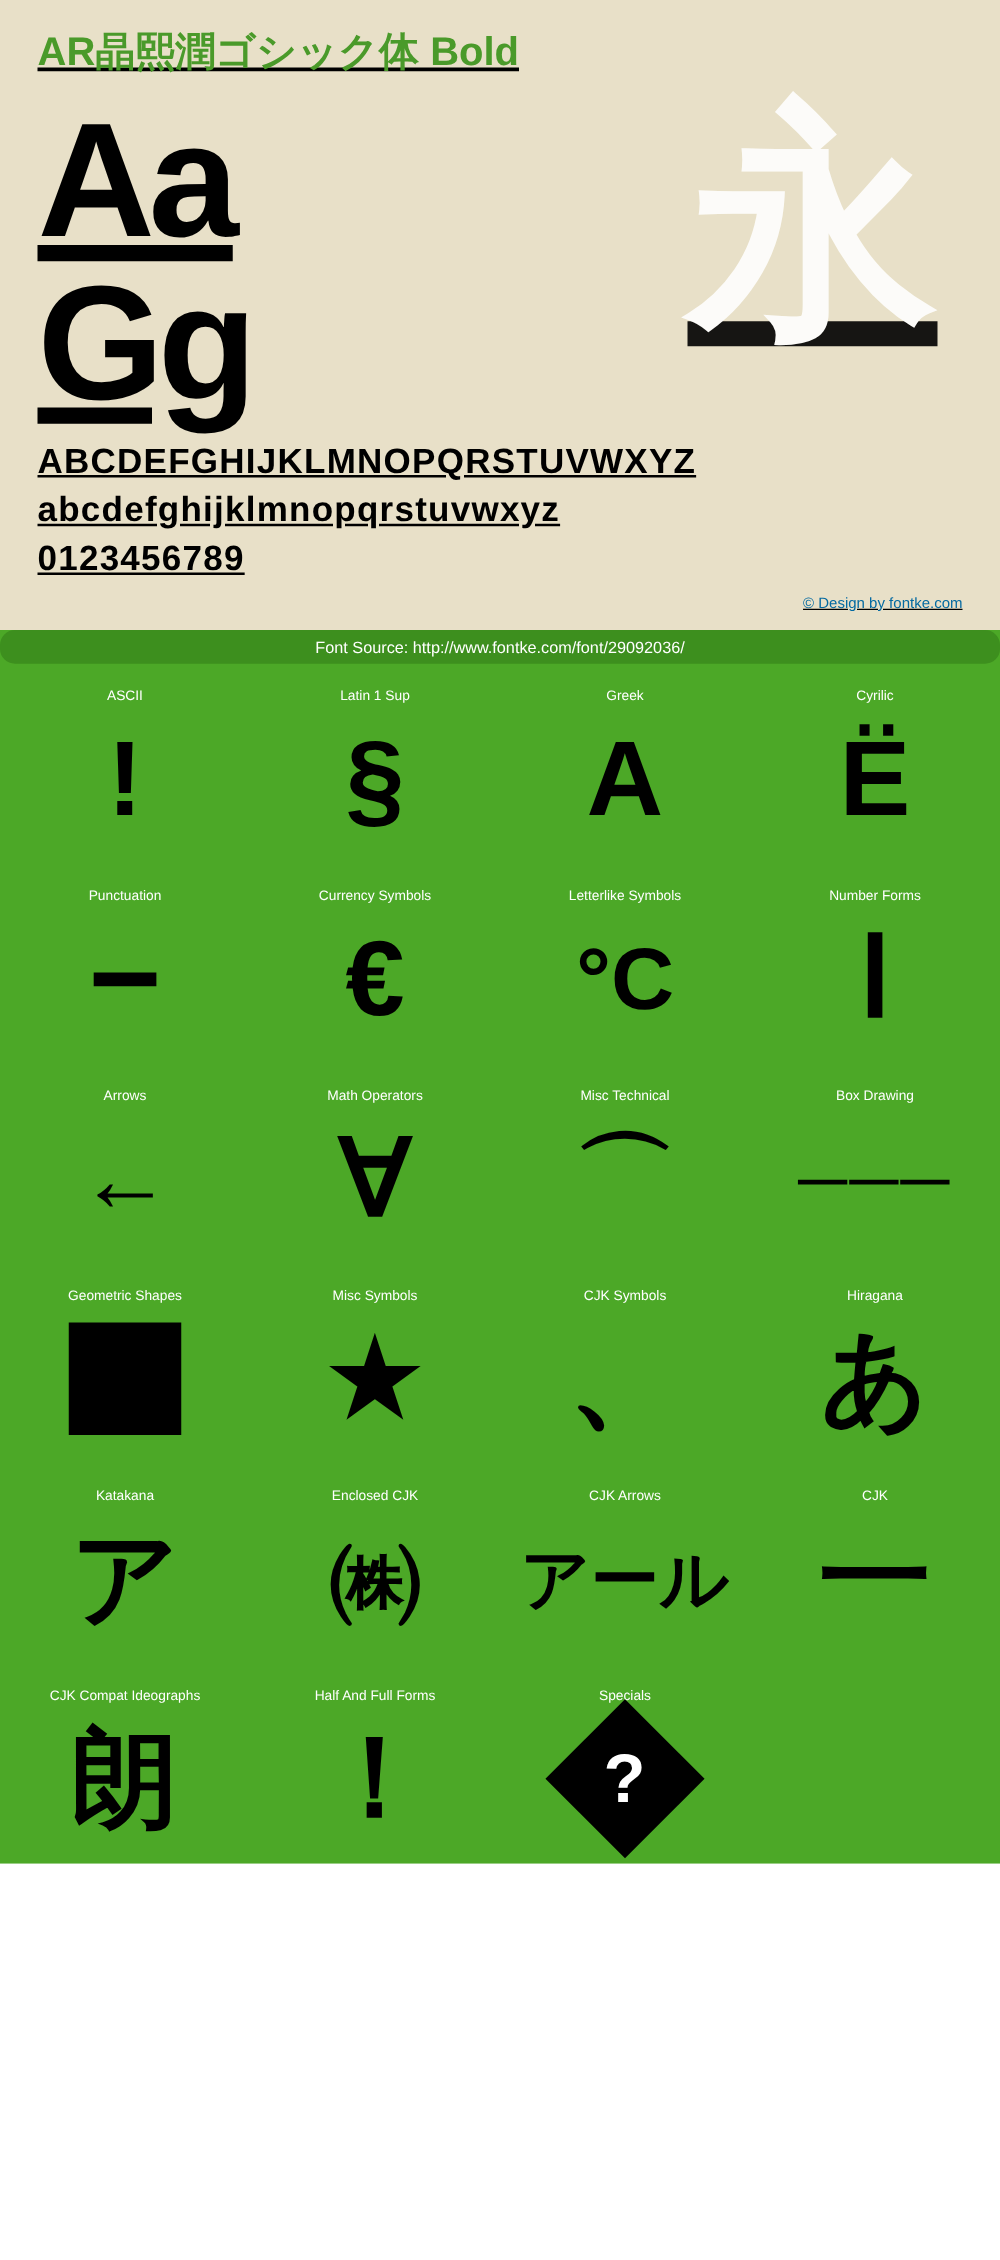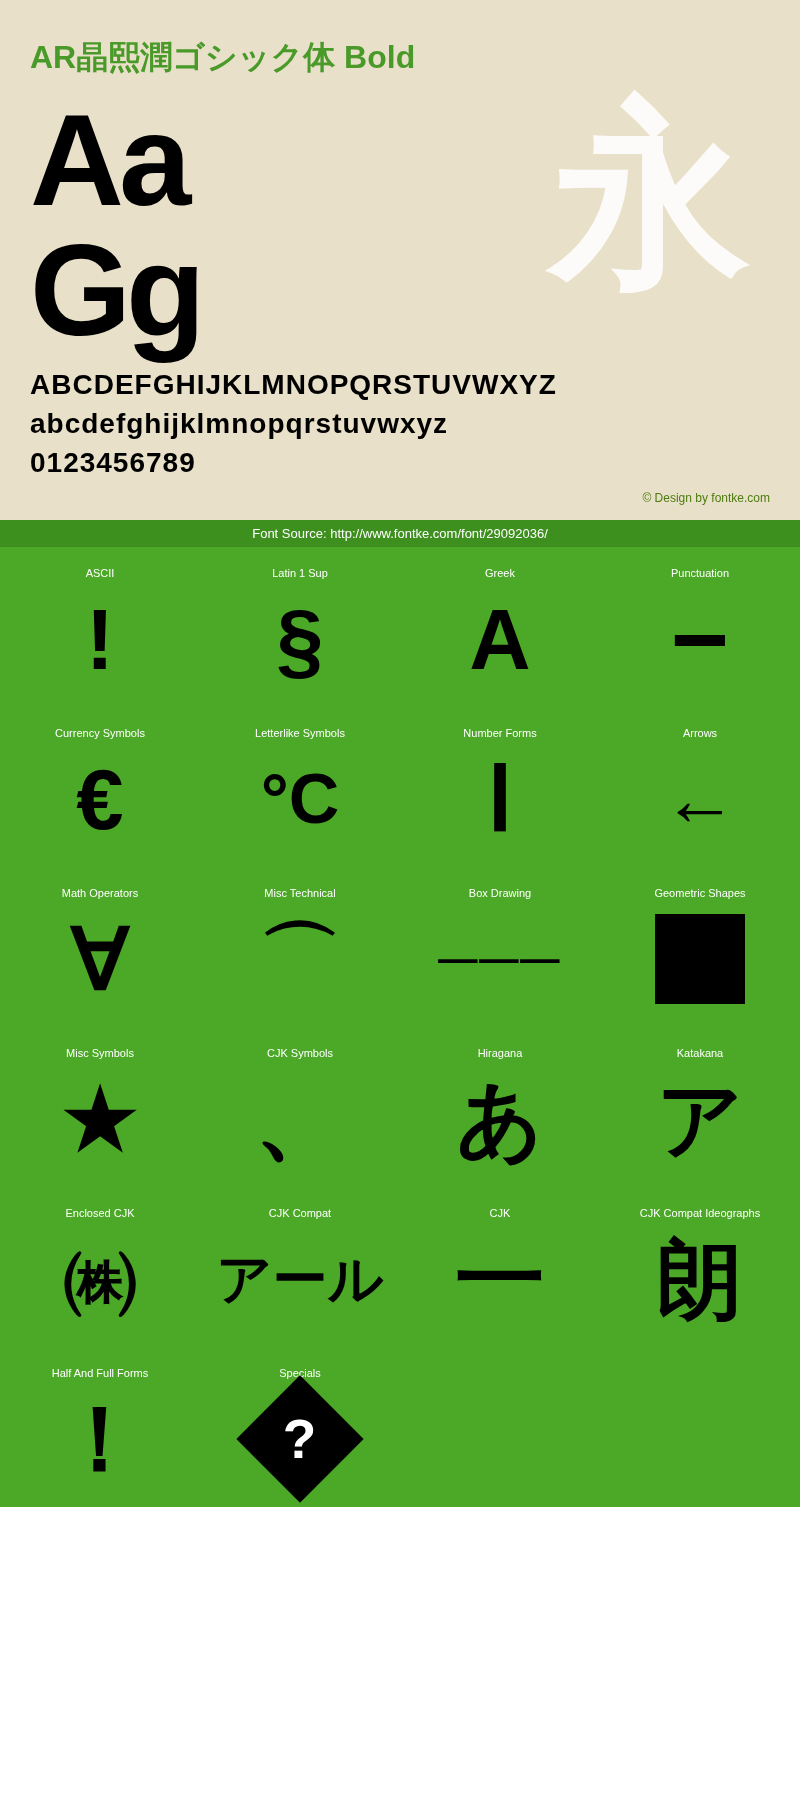--- a/index.html
+++ b/index.html
@@ -1,22 +1,23 @@
 <!DOCTYPE html>
 <html><head>
   <meta charset="utf-8">
   <style>
     * { margin: 0; padding: 0; box-sizing: border-box; }
     body { width: 800px; font-family: sans-serif; background: #fff; }
 
     
     .header-section {
       background-color: #e8e0c8;
-      padding: 36px 30px 10px 30px;
+      padding: 20px 30px 10px 30px;
       width: 100%;
+      text-decoration: underline;
     }
 
     .font-title {
       color: #4a9a2a;
       font-size: 32px;
       font-weight: bold;
       margin-bottom: 15px;
       font-family: sans-serif;
     }
 
@@ -72,37 +73,38 @@
       font-weight: 900;
       color: #000;
       letter-spacing: 1px;
       line-height: 1.4;
       font-family: Arial Black, sans-serif;
     }
 
     .copyright-line {
       text-align: right;
       font-size: 12px;
-      color: #4d7c0f;
+      color: #0369a1;
       margin-top: 8px;
       margin-bottom: 5px;
     }
 
     
     .green-section {
       background-color: #4ca827;
       width: 100%;
     }
 
     .source-bar {
       background-color: #3d8f1e;
       text-align: center;
       padding: 6px;
       font-size: 13px;
       color: #fff;
+      border-radius: 12px;
     }
 
     
     .char-grid {
       display: grid;
       grid-template-columns: repeat(4, 1fr);
       width: 100%;
     }
 
     .char-cell {
@@ -209,20 +211,24 @@
       <div class="char-symbol">!</div>
     </div>
     <div class="char-cell">
       <div class="char-label">Latin 1 Sup</div>
       <div class="char-symbol">§</div>
     </div>
     <div class="char-cell">
       <div class="char-label">Greek</div>
       <div class="char-symbol">A</div>
     </div>
+    <div class="char-cell">
+      <div class="char-label">Cyrilic</div>
+      <div class="char-symbol">Ë</div>
+    </div>
 
     <div class="char-cell">
       <div class="char-label">Punctuation</div>
       <div class="char-symbol" style="font-size:100px; font-weight:900;">−</div>
     </div>
     <div class="char-cell">
       <div class="char-label">Currency Symbols</div>
       <div class="char-symbol">€</div>
     </div>
     <div class="char-cell">
@@ -272,21 +278,21 @@
     </div>
     <div class="char-cell">
       <div class="char-label">Katakana</div>
       <div class="char-symbol">ア</div>
     </div>
     <div class="char-cell">
       <div class="char-label">Enclosed CJK</div>
       <div class="char-symbol" style="font-size:75px;">㈱</div>
     </div>
     <div class="char-cell">
-      <div class="char-label">CJK Compat</div>
+      <div class="char-label">CJK Arrows</div>
       <div class="char-symbol" style="font-size:55px; font-weight:900;">アール</div>
     </div>
 
     <div class="char-cell">
       <div class="char-label">CJK</div>
       <div class="char-symbol" style="font-size:90px; font-weight:900;">一</div>
     </div>
     <div class="char-cell">
       <div class="char-label">CJK Compat Ideographs</div>
       <div class="char-symbol">朗</div>

